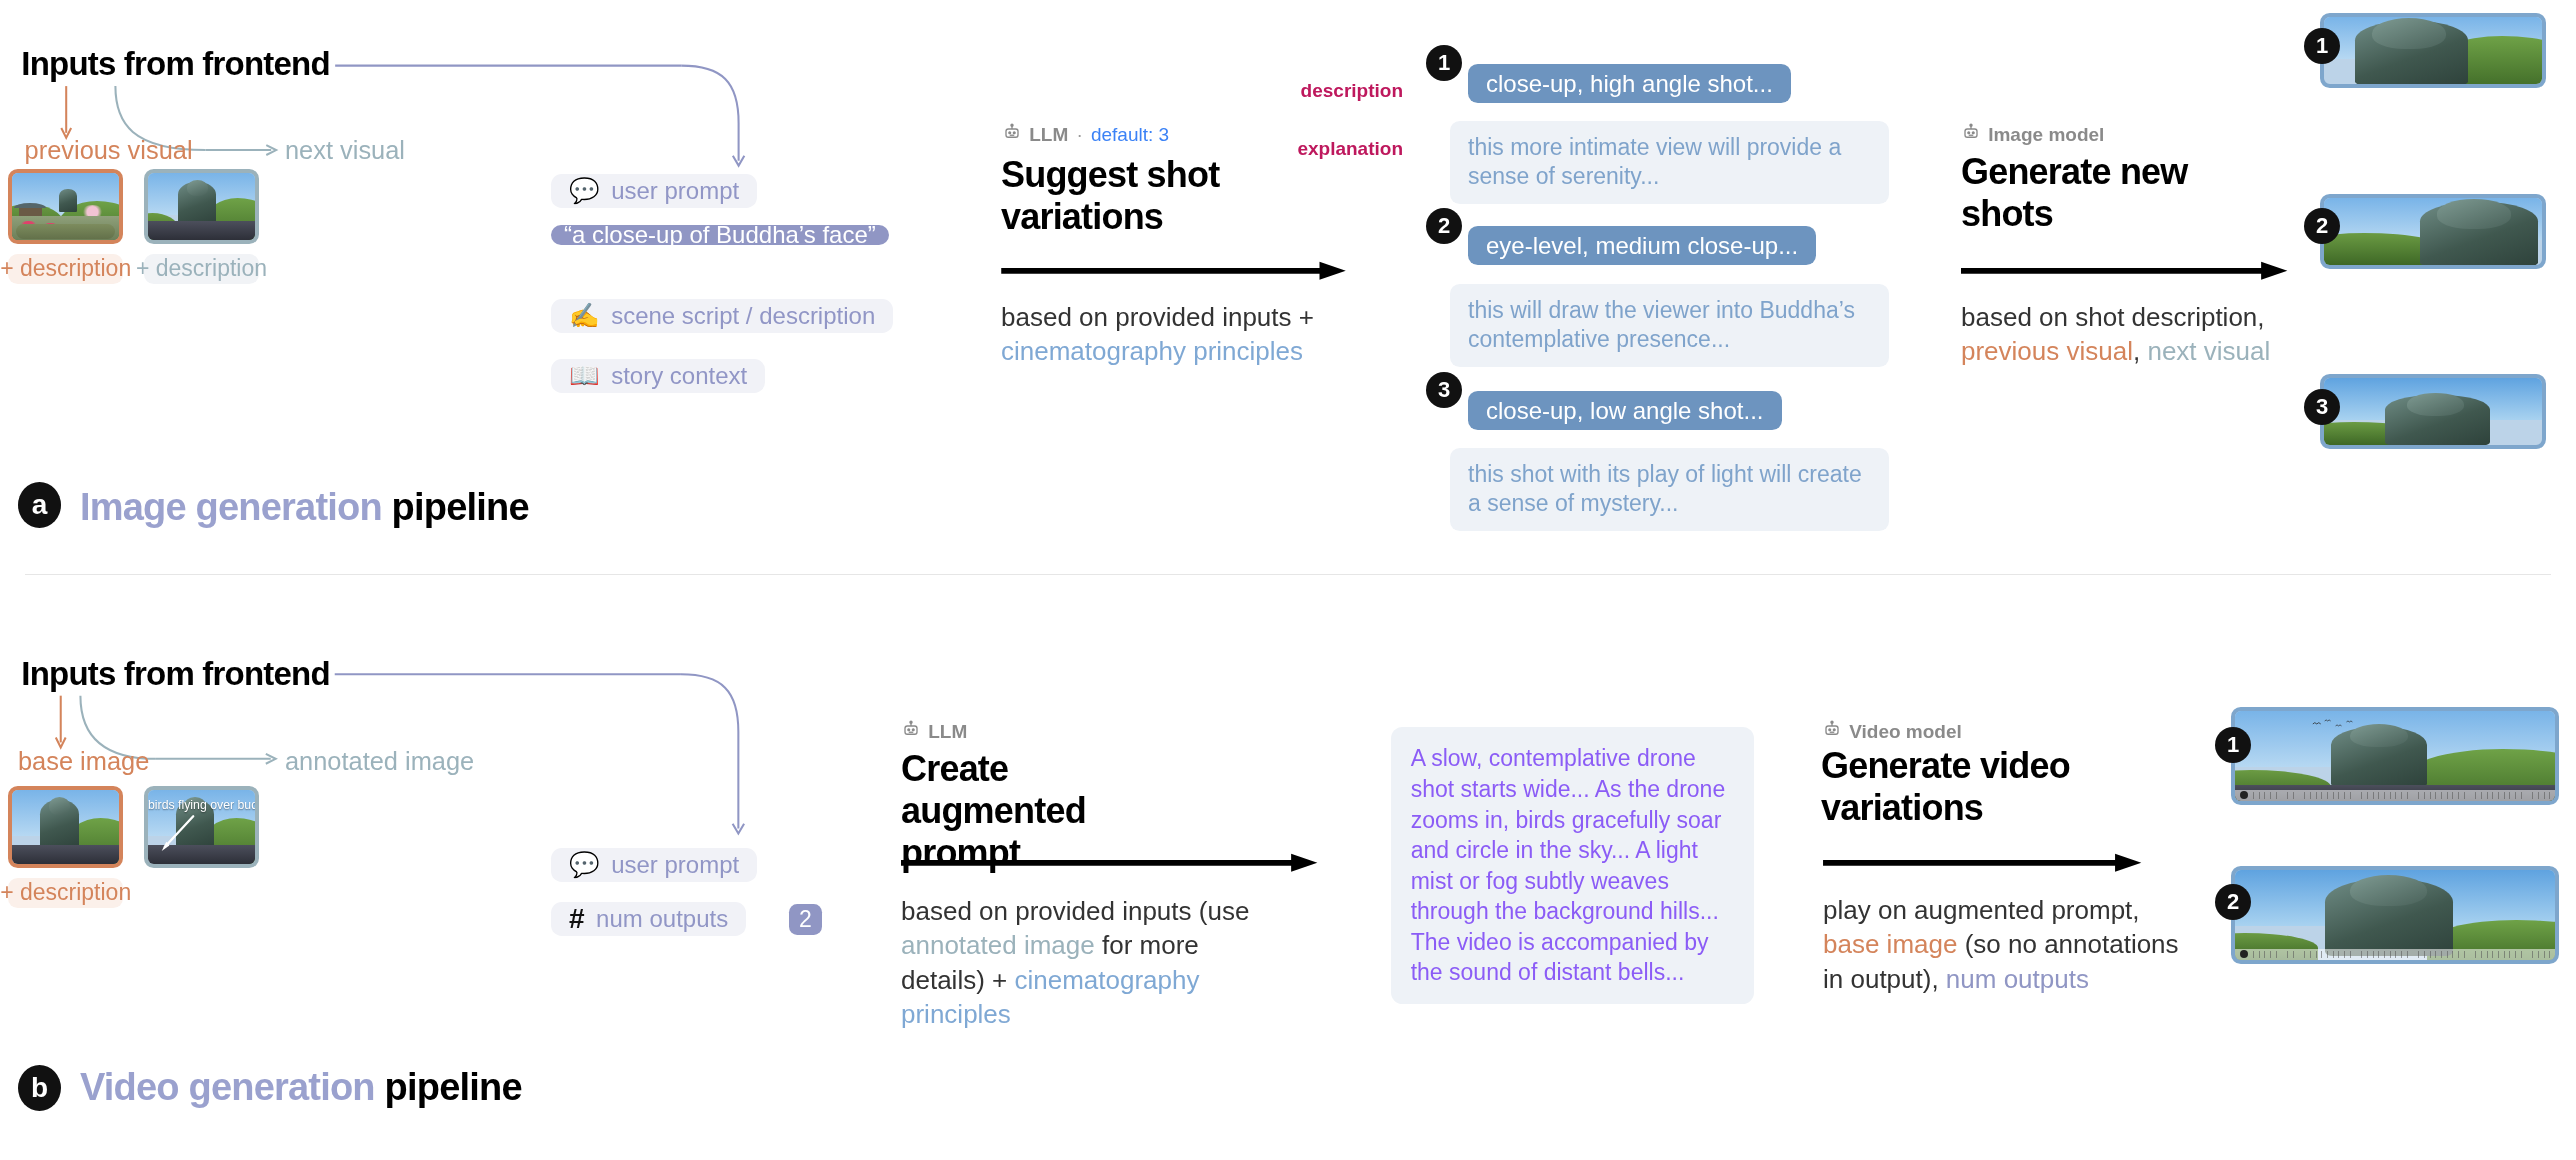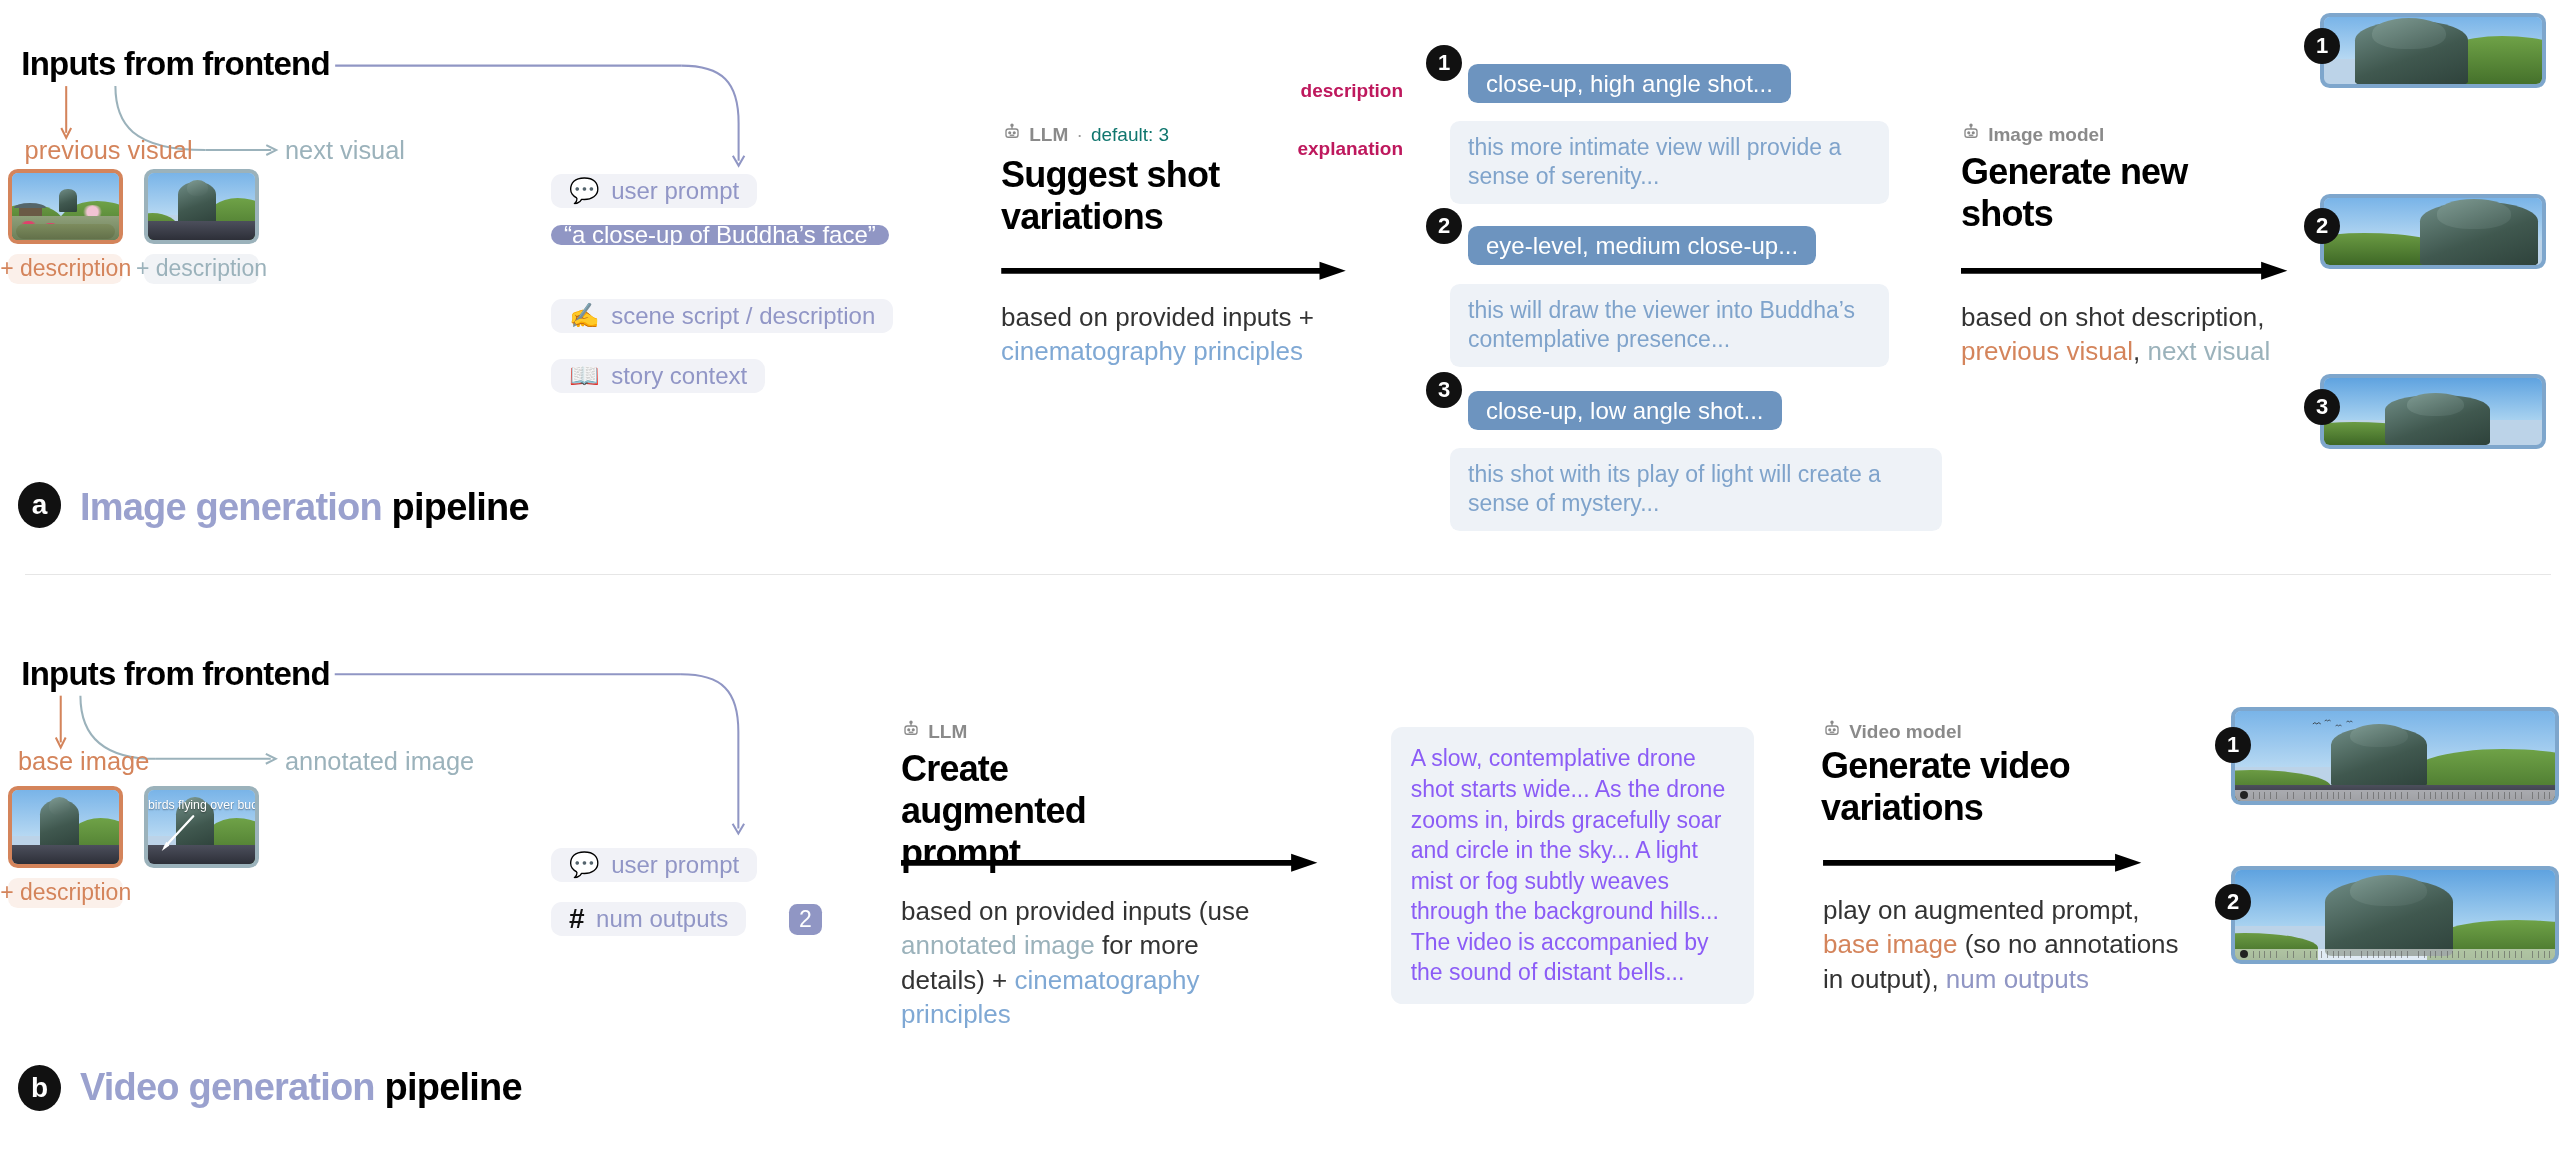--- a/index.html
+++ b/index.html
@@ -190,21 +190,21 @@
     position: absolute;
     display: flex;
     align-items: center;
     gap: 8.2px;
     font-size: 19px;
     font-weight: 700;
     color: #8a8a8a;
     white-space: nowrap;
   }
   .model-tag .sep { font-weight: 400; color: #9a9a9a; }
-  .model-tag .dflt { font-weight: 400; color: #0f766e; }
+  .model-tag .dflt { font-weight: 400; color: #3b82f6; }
 
   .stage-title {
     position: absolute;
     font-weight: 700;
     font-size: 36px;
     line-height: 1.16;
     letter-spacing: -0.8px;
     color: #000;
   }
 
@@ -408,21 +408,21 @@
   <div class="num-circle" style="left:1426px;top:45px;width:36px;height:36px">1</div>
   <div class="bubble-desc" style="left:1468px;top:64px;height:39px">close-up, high angle shot...</div>
   <div class="bubble-exp" style="left:1450px;top:121px;width:439px">this more intimate view will provide a sense of serenity...</div>
 
   <div class="num-circle" style="left:1426px;top:208px;width:36px;height:36px">2</div>
   <div class="bubble-desc" style="left:1468px;top:226px;height:39px">eye-level, medium close-up...</div>
   <div class="bubble-exp" style="left:1450px;top:284px;width:439px">this will draw the viewer into Buddha’s contemplative presence...</div>
 
   <div class="num-circle" style="left:1426px;top:372px;width:36px;height:36px">3</div>
   <div class="bubble-desc" style="left:1468px;top:391px;height:39px">close-up, low angle shot...</div>
-  <div class="bubble-exp" style="left:1450px;top:448px;width:492px">this shot with its play of light will create a sense of mystery...</div>
+  <div class="bubble-exp" style="left:1450px;top:448px;width:439px">this shot with its play of light will create a sense of mystery...</div>
 
   <div class="model-tag" style="left:1962px;top:123px">
     <span>
       <svg width="18" height="18" viewBox="0 0 24 24" fill="none" stroke="#8a8a8a" stroke-width="1.8">
         <rect x="4" y="8" width="16" height="11" rx="3"></rect>
         <line x1="12" y1="3" x2="12" y2="8"></line>
         <circle cx="12" cy="3" r="1.4" fill="#8a8a8a"></circle>
         <circle cx="9" cy="13" r="1.2" fill="#8a8a8a"></circle>
         <circle cx="15" cy="13" r="1.2" fill="#8a8a8a"></circle>
         <line x1="9" y1="16.3" x2="15" y2="16.3"></line>

